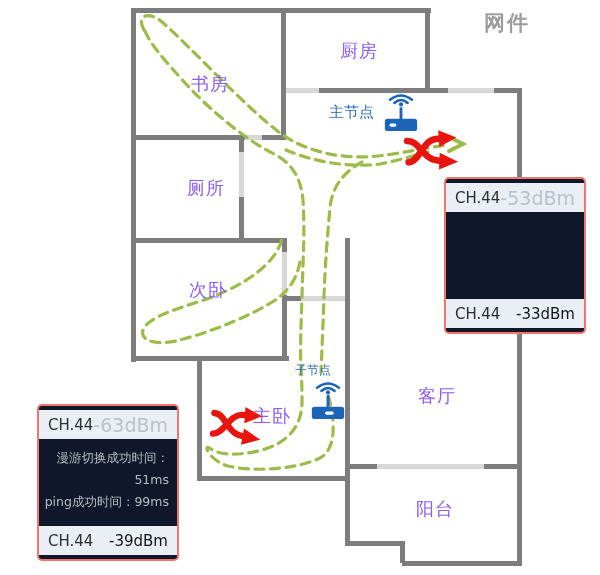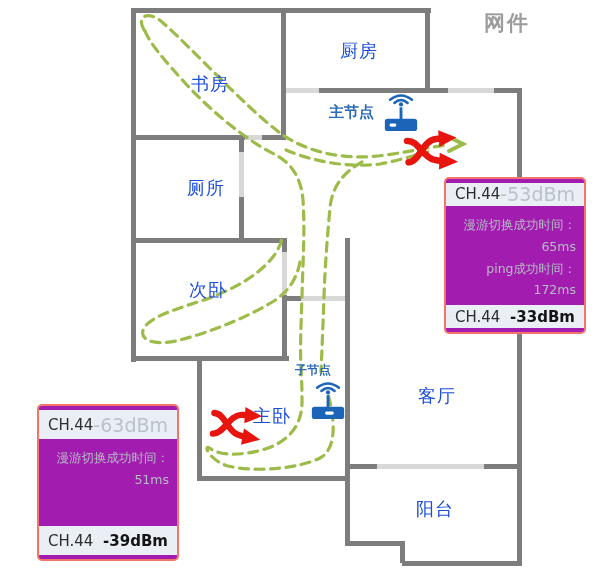--- a/index.html
+++ b/index.html
@@ -1,35 +1,35 @@
 <!DOCTYPE html>
 <html><head>
 <meta charset="utf-8">
 <style>
   html,body{margin:0;padding:0;background:#fff;}
   .stage{position:relative;width:600px;height:575px;background:#ffffff;overflow:hidden;
          font-family:"DejaVu Sans","Liberation Sans",sans-serif;margin-left:14px;}
   .layer{position:absolute;left:0;top:0;}
   
-  .room-label{position:absolute;transform:translate(-50%,-50%);color:#1d4ed8;
+  .room-label{position:absolute;transform:translate(-50%,-50%);color:#8b5cf6;
               font-size:18px;letter-spacing:1px;white-space:nowrap;}
   
-  .node-label{position:absolute;color:#2a6ab5;font-weight:bold;white-space:nowrap;}
+  .node-label{position:absolute;color:#2a6ab5;font-weight:normal;white-space:nowrap;}
   
   .title{position:absolute;left:437px;top:10px;width:112px;text-align:center;
          color:#9c9c9c;font-weight:bold;font-size:21px;line-height:26px;letter-spacing:2px;}
   
-  .info-box{position:absolute;width:142px;height:157px;background:#a21caf;
+  .info-box{position:absolute;width:142px;height:157px;background:#0f172a;
             border:2px solid #f4736b;border-radius:5px;display:flex;flex-direction:column;
             box-sizing:border-box;z-index:6;}
   .strip{height:29px;background:#e9eff5;display:flex;align-items:center;
          justify-content:space-between;padding:0 9px;margin:4px 0;}
   .strip .ch{color:#2e2e2e;font-size:15px;font-weight:500;}
   .strip .rssi-weak{color:#b9c2ca;font-size:19px;}
-  .strip .rssi-strong{color:#141414;font-size:15px;font-weight:bold;}
+  .strip .rssi-strong{color:#141414;font-size:15px;font-weight:normal;}
   .stats{padding:4px 8px 0 4px;text-align:right;color:#b5bdc4;font-size:12.5px;line-height:1.75;}
   .spacer{flex:1;}
   .icon-abs{position:absolute;}
 </style>
 </head>
 <body>
 
 <div class="stage">
 
   <svg class="layer" width="600" height="575">
@@ -125,38 +125,35 @@
     <path d="M4,13 C16,13 19,31 31,35 C35,36.5 38,37 41,37" stroke="#e8150f" stroke-width="7" fill="none" stroke-linecap="round"></path>
     <polygon points="38,4 57,13 38,22" fill="#e8150f"></polygon>
     <polygon points="38,28 57,39 36,46" fill="#e8150f"></polygon>
   </svg>
 
   <div class="info-box" style="left:430px;top:177px">
     <div class="strip">
       <span class="ch">CH.44</span>
       <span class="rssi-weak">-53dBm</span>
     </div>
-    <div class="stats">
-      <div><span>漫游切换成功时间：</span><span>65ms</span></div>
-      <div><span>ping成功时间：</span><span>172ms</span></div>
-    </div>
     <div class="spacer"></div>
     <div class="strip">
       <span class="ch">CH.44</span>
       <span class="rssi-strong">-33dBm</span>
     </div>
   </div>
 
   <div class="info-box" style="left:23px;top:404px">
     <div class="strip">
       <span class="ch">CH.44</span>
       <span class="rssi-weak">-63dBm</span>
     </div>
     <div class="stats">
       <div><span>漫游切换成功时间：</span><span>51ms</span></div>
+      <div><span>ping成功时间：</span><span>99ms</span></div>
     </div>
     <div class="spacer"></div>
     <div class="strip">
       <span class="ch">CH.44</span>
       <span class="rssi-strong">-39dBm</span>
     </div>
   </div>
 
 </div>
 

